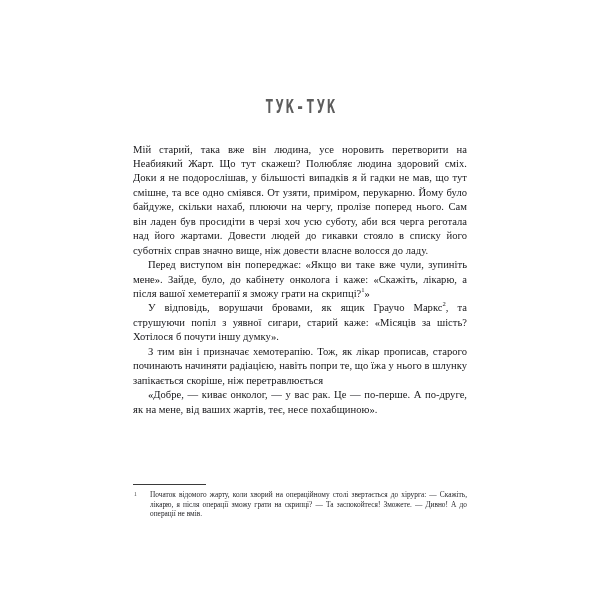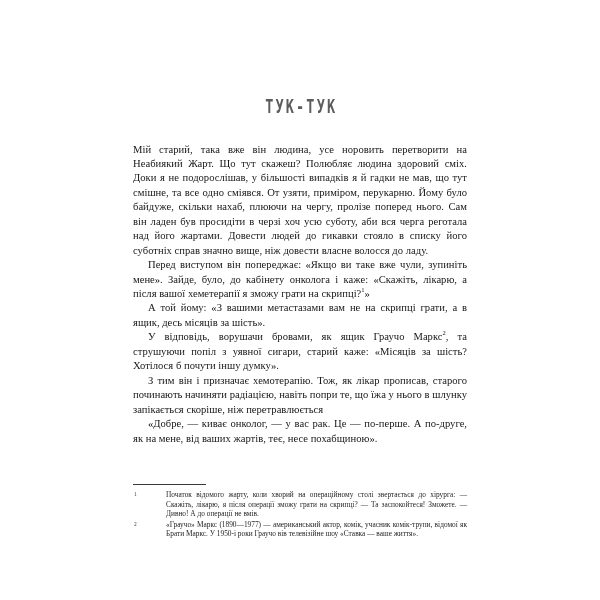--- a/index.html
+++ b/index.html
@@ -103,58 +103,52 @@
     line-height: 9.6px;
     color: #3a3a3a;
     padding-left: 1px;
     box-sizing: border-box;
   }
 
   .fn-text {
     flex: 1 1 auto;
     text-align: justify;
     letter-spacing: 0.005px;
-    margin-left: 16px;
   }
 </style>
 </head>
 <body>
 
 <div class="page">
 
   <div class="text-block">
 
     <h1 class="chapter-title">ТУК-ТУК</h1>
 
     <div class="body-copy">
 
       <p>Мій старий, така вже він людина, усе норовить перетворити на Неабиякий Жарт. Що тут скажеш? Полюбляє людина здоровий сміх. Доки я не подорослішав, у більшості випадків я й гадки не мав, що тут смішне, та все одно сміявся. От узяти, приміром, перукарню. Йому було байдуже, скільки нахаб, плюючи на чергу, пролізе поперед нього. Сам він ладен був просидіти в черзі хоч усю суботу, аби вся черга реготала над його жартами. Довести людей до гикавки стояло в списку його суботніх справ значно вище, ніж довести власне волосся до ладу.</p>
 
       <p class="indent"><span>Перед виступом він попереджає: «Якщо ви таке вже чули, зупиніть мене». Зайде, було, до кабінету онколога і каже: «Скажіть, лікарю, а після вашої хеметерапії я зможу грати на скрипці?</span><sup class="fn">1</sup><span>»</span></p>
 
-      <p class="indent">А той йому: «З вашими метастазами вам не на скрипці грати, а в ящик, десь місяців за шість».</p>
 
       <p class="indent"><span>У відповідь, ворушачи бровами, як ящик Граучо Маркс</span><sup class="fn">2</sup><span>, та струшуючи попіл з уявної сигари, старий каже: «Місяців за шість? Хотілося б почути іншу думку».</span></p>
 
       <p class="indent">З тим він і призначає хемотерапію. Тож, як лікар прописав, старого починають начиняти радіацією, навіть попри те, що їжа у нього в шлунку запікається скоріше, ніж перетравлюється</p>
 
       <p class="indent">«Добре, — киває онколог, — у вас рак. Це — по-перше. А по-друге, як на мене, від ваших жартів, теє, несе похабщиною».</p>
 
     </div>
   </div>
 
   <div class="footnotes">
 
     <hr class="fn-rule">
 
     <div class="fn-item">
       <span class="fn-marker">1</span>
       <span class="fn-text">Початок відомого жарту, коли хворий на операційному столі звертається до хірурга: — Скажіть, лікарю, я після операції зможу грати на скрипці? — Та заспокойтеся! Зможете. — Дивно! А до операції не вмів.</span>
     </div>
 
-    <div class="fn-item">
-      <span class="fn-marker">2</span>
-      <span class="fn-text">«Граучо» Маркс (1890—1977) — американський актор, комік, учасник комік-трупи, відомої як Брати Маркс. У 1950-і роки Граучо вів телевізійне шоу «Ставка — ваше життя».</span>
-    </div>
 
   </div>
 
 </div>
 
 </body></html>

